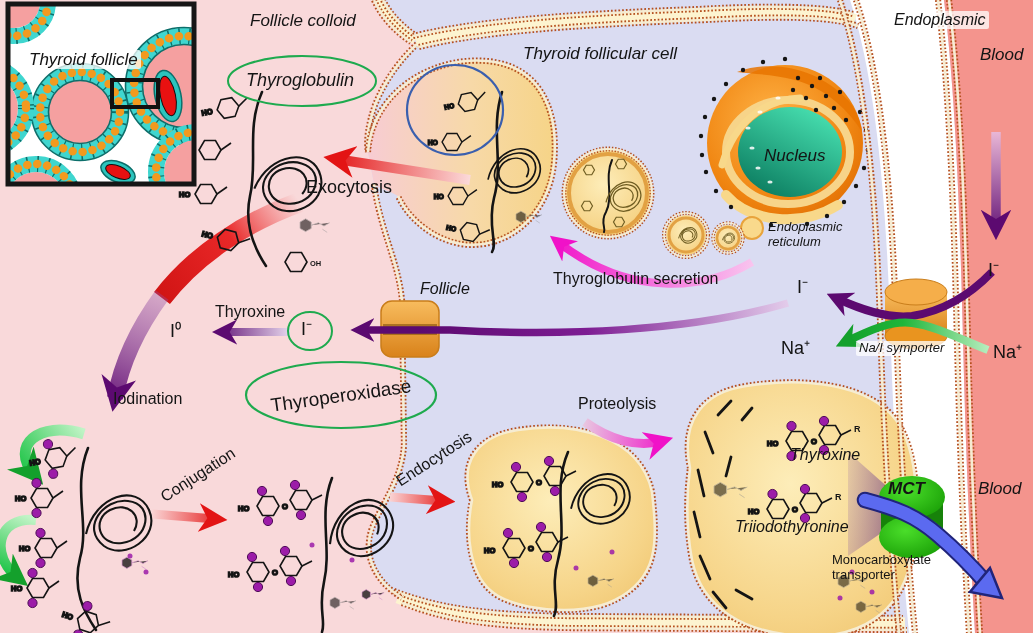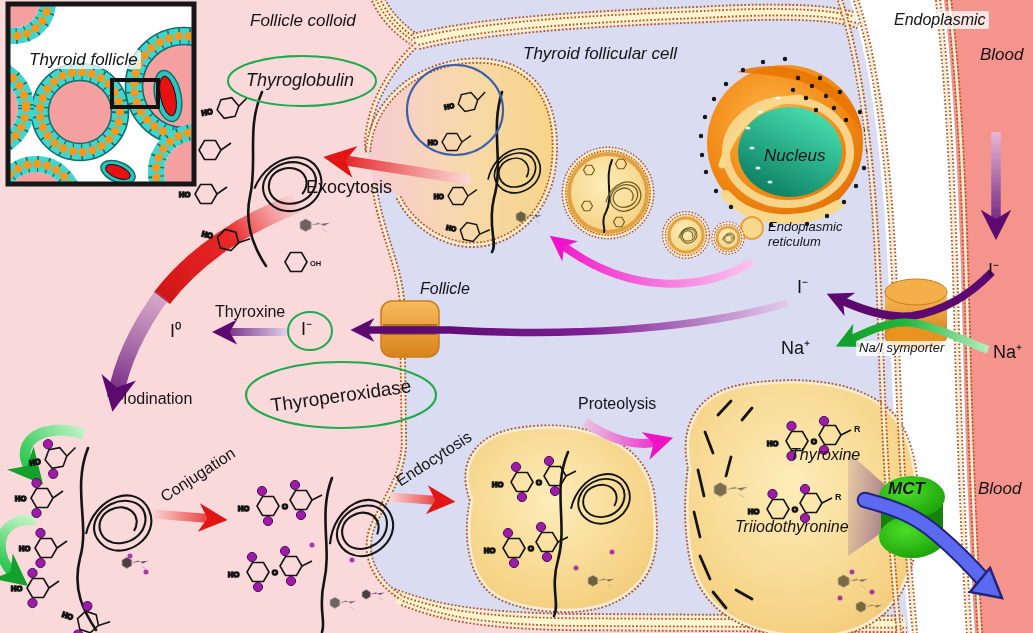--- a/index.html
+++ b/index.html
@@ -528,31 +528,33 @@
 </svg>
 
 <div class="lbl it fs17" style="left:250px; top:11px;">Follicle colloid</div>
 <div class="lbl it fs17 bgw" style="left:26px; top:50px;">Thyroid follicle</div>
 <div class="lbl it fs18" style="left:246px; top:70px;text-align:center;">Thyroglobulin</div>
 <div class="lbl it fs17" style="left:523px; top:44px;">Thyroid follicular cell</div>
 <div class="lbl it bgw" style="left:891px; top:11px;">Endoplasmic</div>
 <div class="lbl it fs17" style="left:980px; top:45px;">Blood</div>
 <div class="lbl it fs17" style="left:764px; top:146px;">Nucleus</div>
 <div class="lbl it fs15 wrap" style="left:768px; top:220px; width:112px;">Endoplasmic reticulum</div>
+<div class="lbl" style="left:553px; top:270px;">Thyroglobulin secretion</div>
 <div class="lbl fs18" style="left:306px; top:177px;">Exocytosis</div>
 <div class="lbl it" style="left:420px; top:280px;">Follicle</div>
 <div class="lbl" style="left:215px; top:303px;">Thyroxine</div>
-<div class="lbl" style="left:123px; top:390px;">Iodination</div>
+<div class="lbl" style="left:113px; top:390px;">Iodination</div>
 <div class="lbl fs19 c" style="left:246px; top:385px; width:190px; transform:rotate(-8deg);">Thyroperoxidase</div>
 <div class="lbl c" style="left:148px; top:466px; width:100px; transform:rotate(-33deg);">Conjugation</div>
 <div class="lbl c" style="left:384px; top:450px; width:100px; transform:rotate(-33deg);">Endocytosis</div>
 <div class="lbl" style="left:578px; top:395px;">Proteolysis</div>
 <div class="lbl it" style="left:790px; top:446px;">Thyroxine</div>
 <div class="lbl it" style="left:735px; top:518px;">Triiodothyronine</div>
 <div class="lbl it fs17" style="left:888px; top:479px; font-weight:600;">MCT</div>
+<div class="lbl fs15 wrap" style="left:832px; top:553px; width:140px;">Monocarboxylate transporter</div>
 <div class="lbl it fs15 bgw" style="left:856px; top:341px;">Na/I symporter</div>
 <div class="lbl it fs17" style="left:978px; top:479px;">Blood</div>
 
 <div class="lbl sup" style="left:988px; top:260px;">I⁻</div>
 <div class="lbl sup" style="left:797px; top:277px;">I⁻</div>
 <div class="lbl sup" style="left:301px; top:319px;">I⁻</div>
 <div class="lbl sup" style="left:170px; top:321px;">I⁰</div>
 <div class="lbl sup" style="left:781px; top:338px;">Na⁺</div>
 <div class="lbl sup" style="left:993px; top:342px;">Na⁺</div>
 

